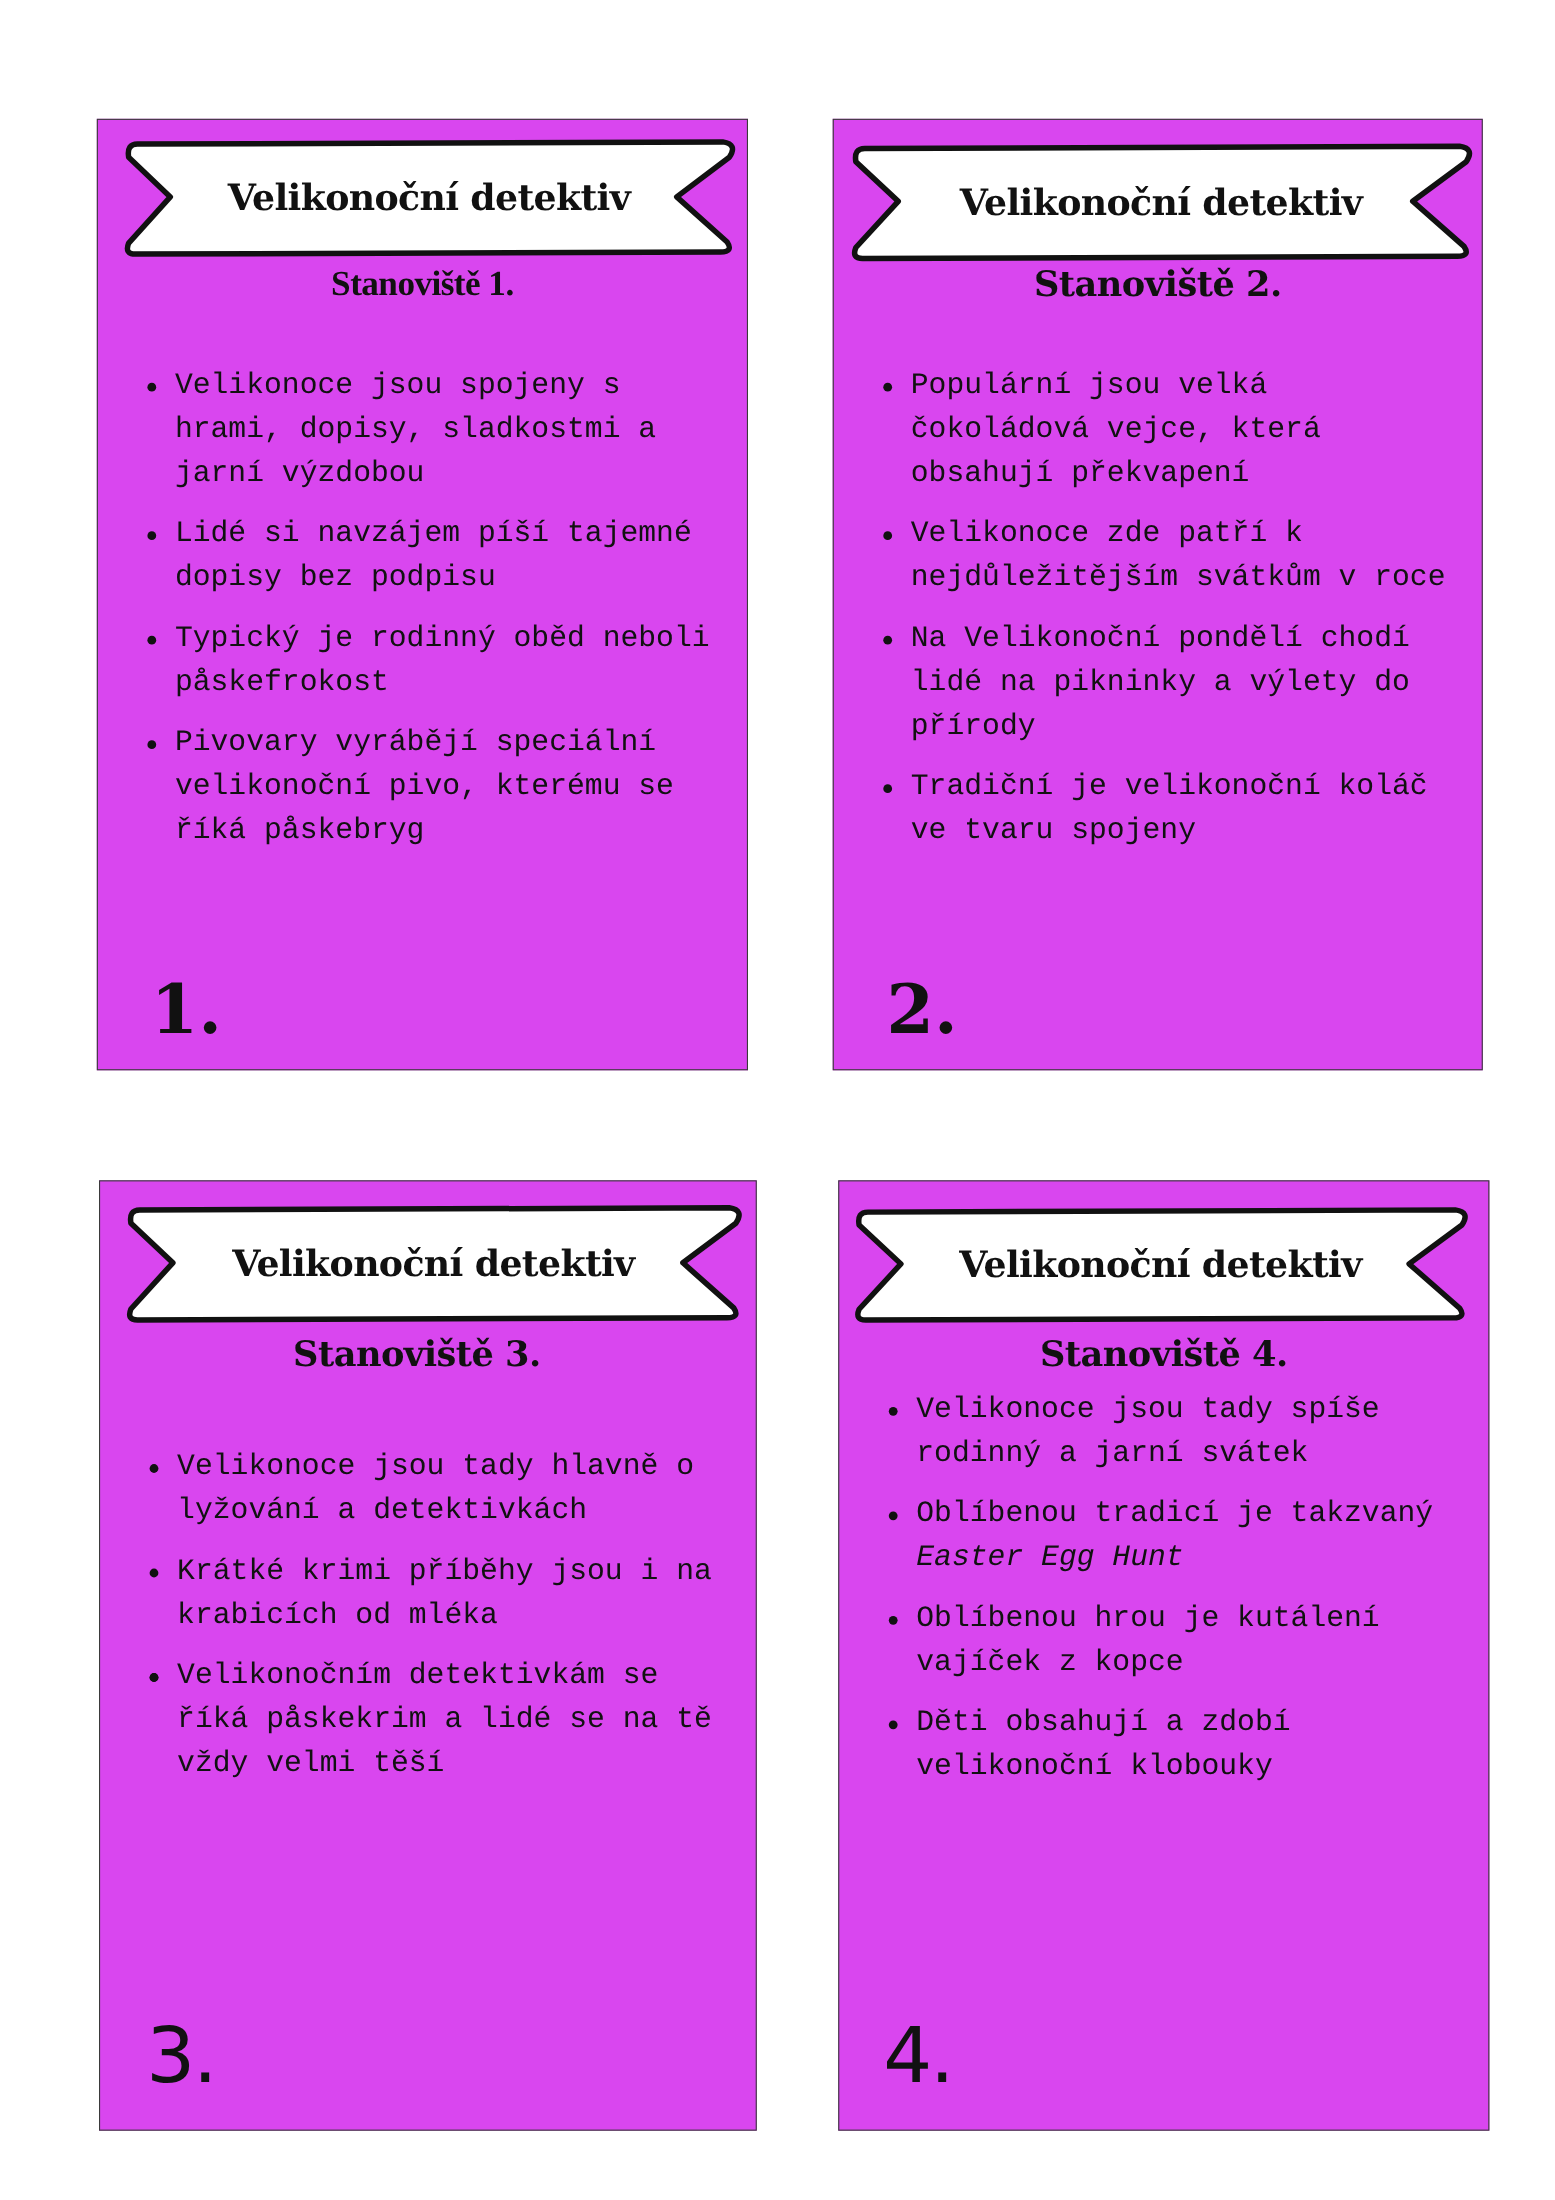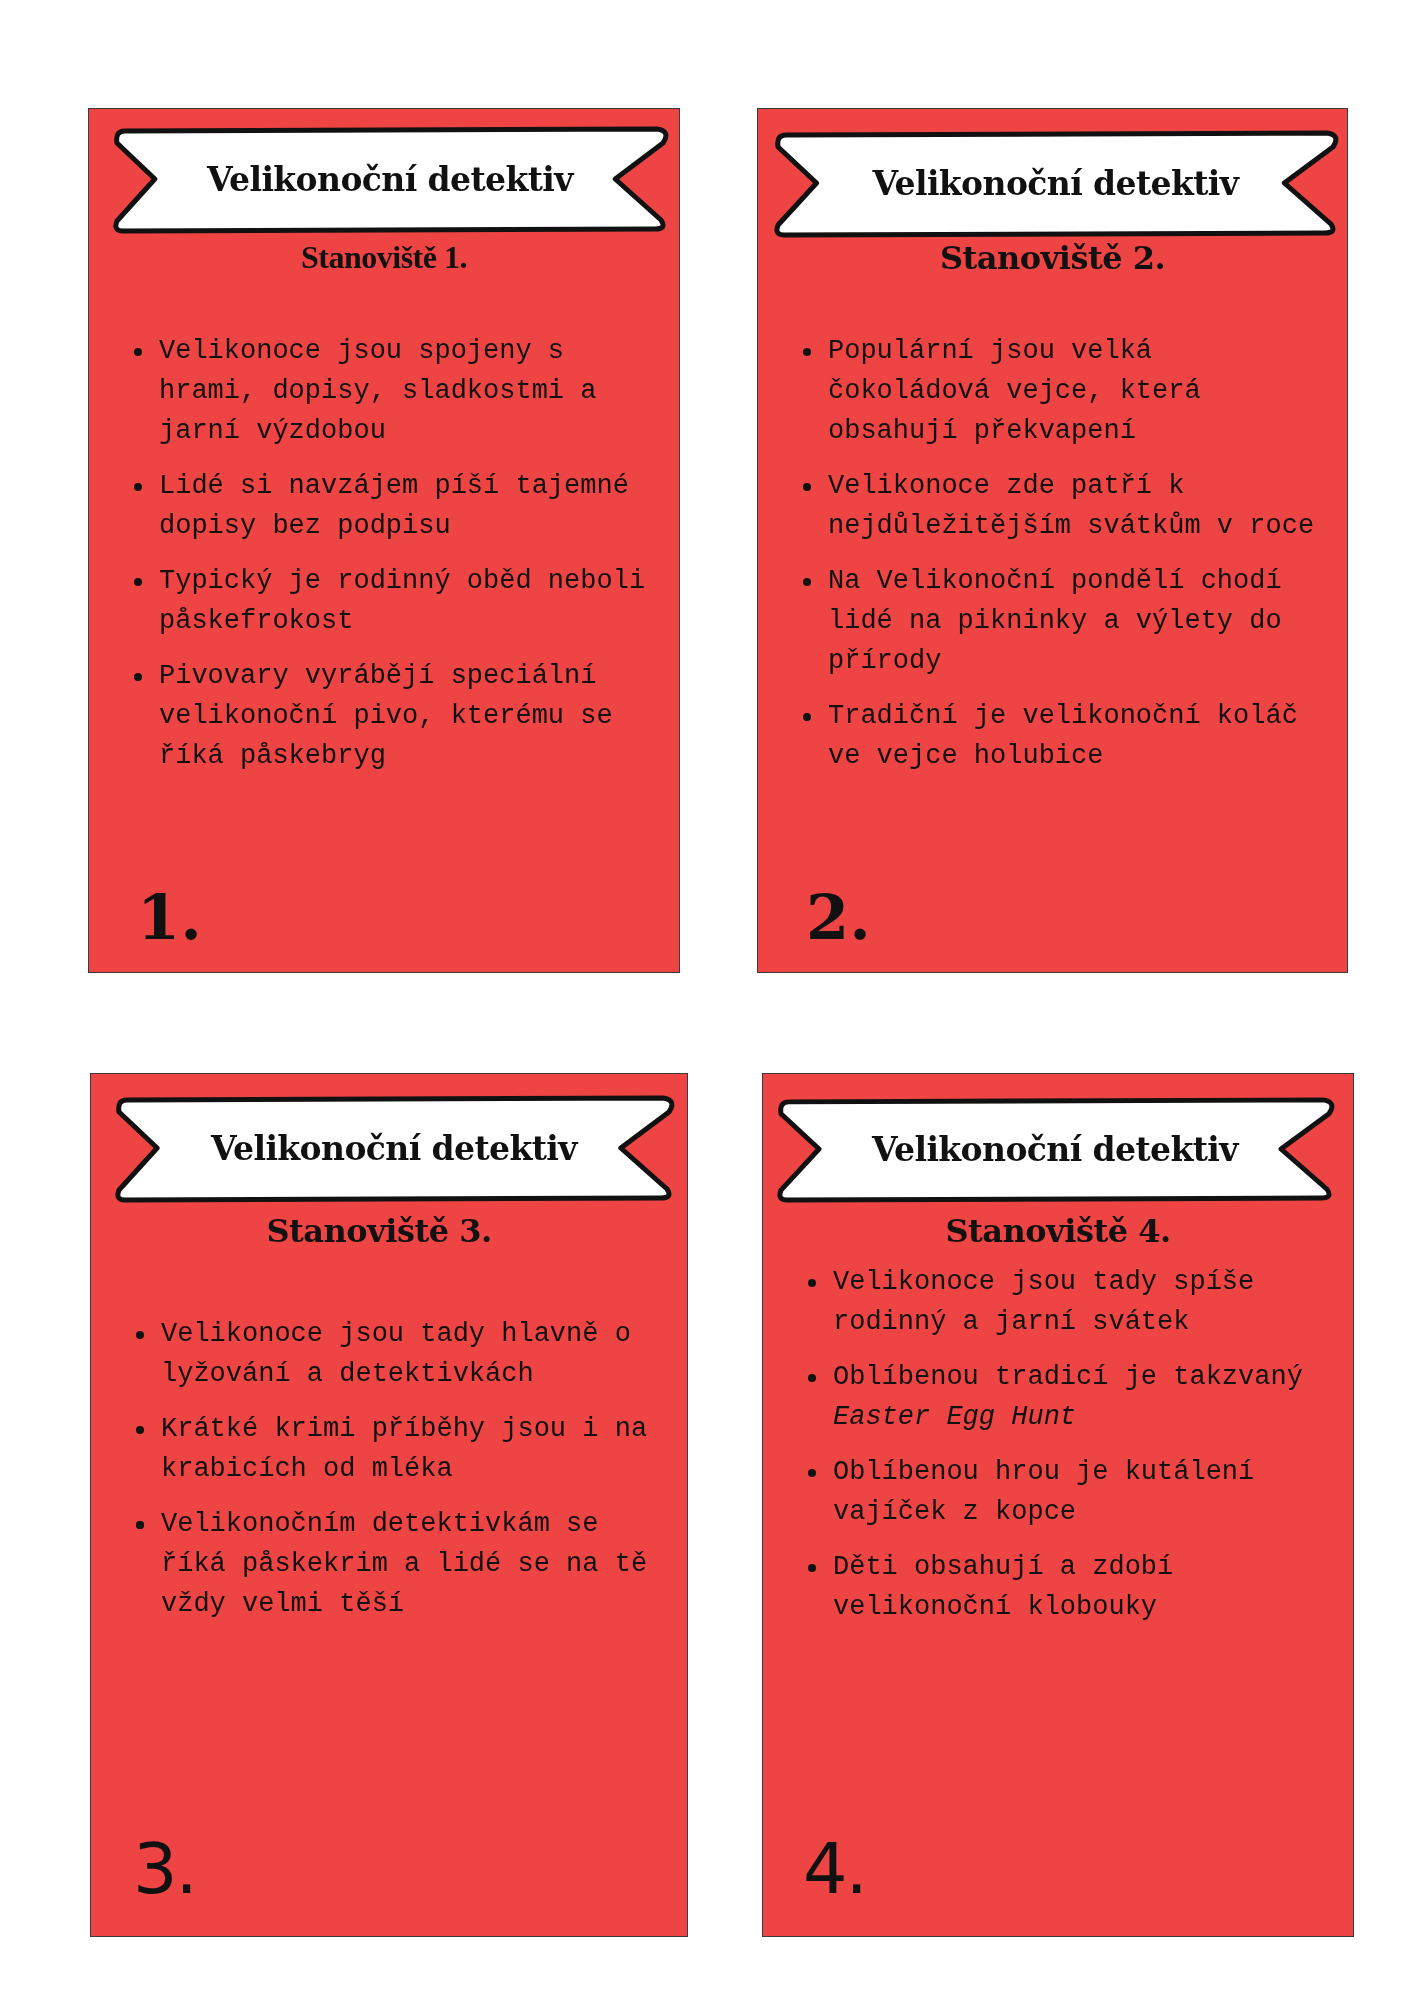--- a/index.html
+++ b/index.html
@@ -1,21 +1,21 @@
 <!DOCTYPE html>
 <html><head>
   <meta charset="utf-8">
   <style>
     html, body { margin: 0; padding: 0; background: #ffffff; }
     body { width: 1414px; height: 2000px; position: relative; overflow: hidden; color: #111; }
     .card {
       position: absolute;
       box-sizing: border-box;
       border: 1.5px solid #3a3a3a;
-      background: #ef4444;
+      background: #d946ef;
     }
     .banner {
       position: absolute;
       left: 0; right: 0;
     }
     .banner svg { position: absolute; left: 0; top: 0; width: 100%; height: 100%; overflow: visible; }
     .banner-title {
       position: absolute; left: 0; right: 0; top: 0; bottom: 0;
       display: flex; align-items: center; justify-content: center;
       font-family: "DejaVu Serif", "Liberation Serif", serif;
@@ -96,21 +96,21 @@
     <svg viewBox="0 0 560 108" preserveAspectRatio="none">
       <path d="M14,6 L548,4 Q562,6 554,18 L506,54 L552,95 Q558,104 546,104 L12,106 Q2,106 6,96 L44,54 L6,18 Q4,6 14,6 Z" fill="#fff" stroke="#111" stroke-width="5" stroke-linejoin="round"></path>
     </svg>
     <div class="banner-title">Velikonoční detektiv</div>
   </div>
   <div class="station" style="top:130px;">Stanoviště 2.</div>
   <ul class="facts" style="top:222px;">
     <li><span class="bullet"></span><span>Populární jsou velká čokoládová vejce, která obsahují překvapení</span></li>
     <li><span class="bullet"></span><span>Velikonoce zde patří k nejdůležitějším svátkům v roce</span></li>
     <li><span class="bullet"></span><span>Na Velikonoční pondělí chodí lidé na pikninky a výlety do přírody</span></li>
-    <li><span class="bullet"></span><span>Tradiční je velikonoční koláč ve vejce holubice</span></li>
+    <li><span class="bullet"></span><span>Tradiční je velikonoční koláč ve tvaru spojeny</span></li>
   </ul>
   <div class="num" style="left:48px; top:778px;">2.</div>
 </div>
 
 <div class="card" style="left:90px; top:1073px; width:598px; height:864px;">
   <div class="banner" style="left:22px; right:12px; top:20px; height:108px;">
     <svg viewBox="0 0 560 108" preserveAspectRatio="none">
       <path d="M14,6 L548,4 Q562,6 554,18 L506,54 L552,95 Q558,104 546,104 L12,106 Q2,106 6,96 L44,54 L6,18 Q4,6 14,6 Z" fill="#fff" stroke="#111" stroke-width="5" stroke-linejoin="round"></path>
     </svg>
     <div class="banner-title">Velikonoční detektiv</div>

